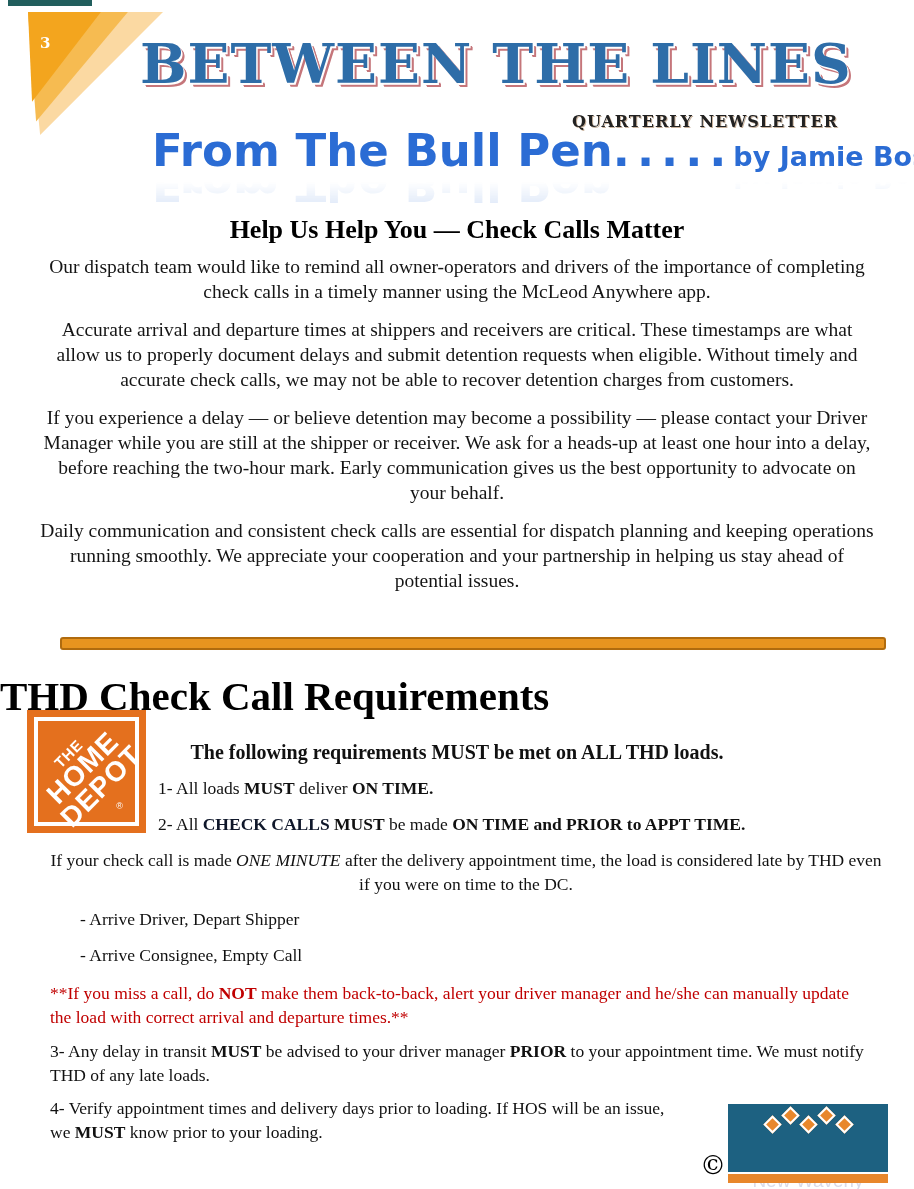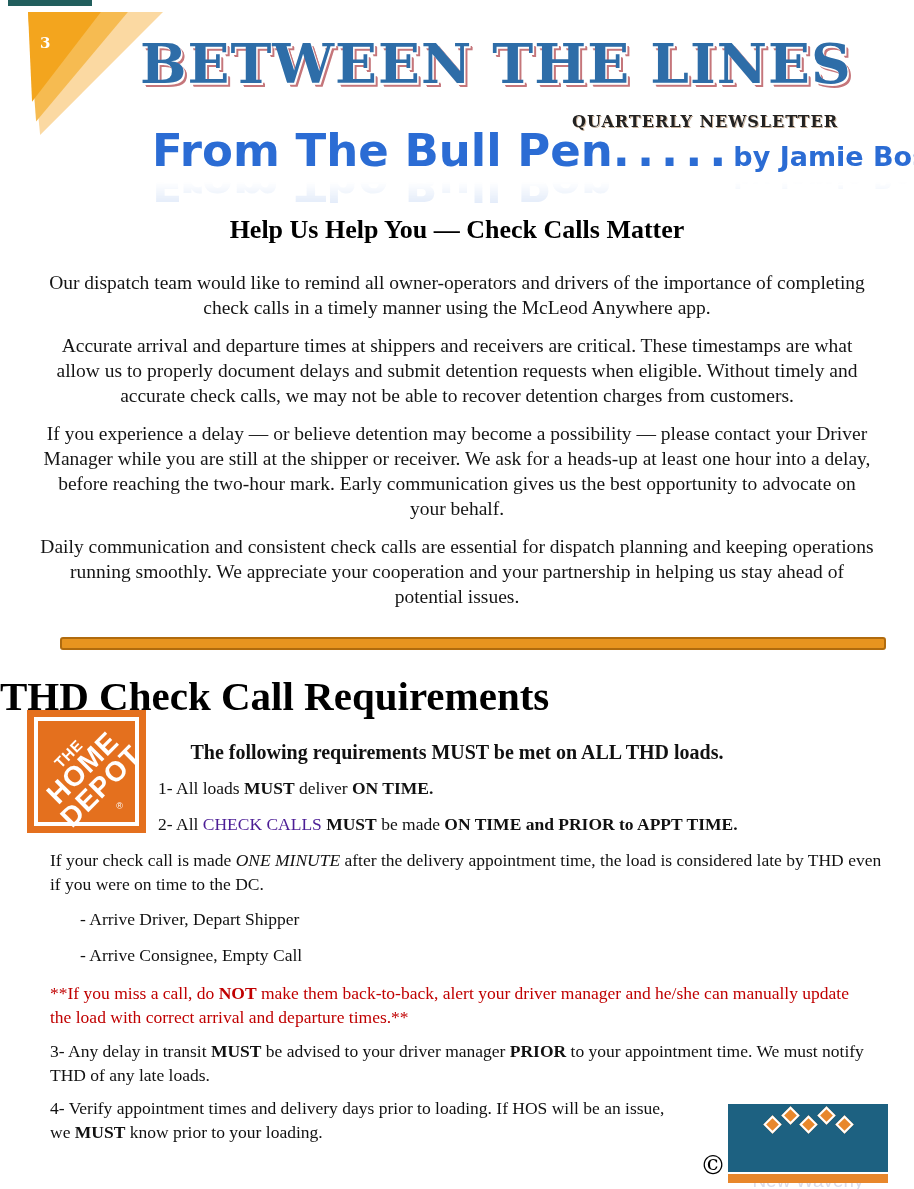--- a/index.html
+++ b/index.html
@@ -42,36 +42,36 @@
     transform:scaleY(-1);
     -webkit-mask-image:linear-gradient(to bottom, rgba(0,0,0,.8) 0%, transparent 55%);
     mask-image:linear-gradient(to bottom, rgba(0,0,0,.8) 0%, transparent 55%);
   }
   .bullpen-reflect .big, .bullpen-reflect .dots { font-size:45px; font-weight:bold; }
   .bullpen-reflect .dots { letter-spacing:7px; }
   .bullpen-reflect .by { font-size:27px; font-weight:bold; }
 
   
   .article { position:absolute; left:40px; top:214px; width:834px; text-align:center; }
-  .article h2 { font-size:26px; font-weight:bold; line-height:32px; margin-bottom:24px; color:#000; }
+  .article h2 { font-size:26px; font-weight:bold; line-height:32px; margin-bottom:8px; color:#000; }
   .article p  { font-size:19.5px; line-height:25px; margin-bottom:13px; color:#151515; }
 
   
   .divider { position:absolute; left:60px; top:637px; width:826px; height:13px;
     background:#e8941f; border:2px solid #b06b0e; border-radius:3px; }
 
   
   .thd-heading { position:absolute; left:0; top:672px; width:914px; 
     font-size:41px; font-weight:bold; color:#000; }
   .thd-intro { position:absolute; left:0; top:741px; width:914px; text-align:center;
     font-size:20px; font-weight:bold; }
   .thd-line { position:absolute; font-size:17.5px; line-height:24px; }
   .item1 { left:158px; top:776px; }
   .item2 { left:158px; top:812px; }
-  .para-late { left:50px; top:848px; width:832px; }
+  .para-late { left:50px; top:848px; width:832px;text-align:center; }
   .dash1 { left:80px; top:907px; }
   .dash2 { left:80px; top:943px; }
   .red-note { left:50px; top:981px; width:816px; color:#c00000; }
   .item3 { left:50px; top:1039px; width:832px; }
   .item4 { left:50px; top:1096px; width:620px; }
 
   
   .hd-logo { position:absolute; left:27px; top:710px; width:119px; height:123px; background:#e4701e; }
   .hd-inner { position:absolute; inset:7px; border:4px solid #ffffff; }
   .hd-text { position:absolute; top:50%; left:50%; transform:translate(-50%,-50%) rotate(-45deg);
@@ -137,21 +137,21 @@
         <span class="s2">HOME</span>
         <span class="s2">DEPOT</span>
       </div>
       <span class="hd-reg">®</span>
     </div>
   </div>
 
   <div class="thd-intro">The following requirements MUST be met on ALL THD loads.</div>
 
   <div class="thd-line item1"><span>1- All loads </span><span style="font-weight: bold;">MUST</span><span> deliver </span><span style="font-weight: bold;">ON TIME.</span></div>
-  <div class="thd-line item2"><span>2- All </span><span style="font-weight: normal; color: #4c1d95;">CHECK CALLS</span><span> </span><span style="font-weight: bold;">MUST</span><span> be made </span><span style="font-weight: bold;">ON TIME and PRIOR to APPT TIME.</span></div>
+  <div class="thd-line item2"><span>2- All </span><span style="font-weight: bold; color: #0f172a;">CHECK CALLS</span><span> </span><span style="font-weight: bold;">MUST</span><span> be made </span><span style="font-weight: bold;">ON TIME and PRIOR to APPT TIME.</span></div>
   <div class="thd-line para-late"><span>If your check call is made </span><span style="font-style: italic;">ONE MINUTE</span><span> after the delivery appointment time, the load is considered late by THD even if you were on time to the DC.</span></div>
   <div class="thd-line dash1">- Arrive Driver, Depart Shipper</div>
   <div class="thd-line dash2">- Arrive Consignee, Empty Call</div>
   <div class="thd-line red-note"><span>**If you miss a call, do </span><span style="font-weight: bold;">NOT</span><span> make them back-to-back, alert your driver manager and he/she can manually update the load with correct arrival and departure times.**</span></div>
   <div class="thd-line item3"><span>3- Any delay in transit </span><span style="font-weight: bold;">MUST</span><span> be advised to your driver manager </span><span style="font-weight: bold;">PRIOR</span><span> to your appointment time. We must notify THD of any late loads.</span></div>
   <div class="thd-line item4"><span>4- Verify appointment times and delivery days prior to loading. If HOS will be an issue, we </span><span style="font-weight: bold;">MUST</span><span> know prior to your loading.</span></div>
 
   <div class="copyright">©</div>
 
   <div class="nw-logo">

